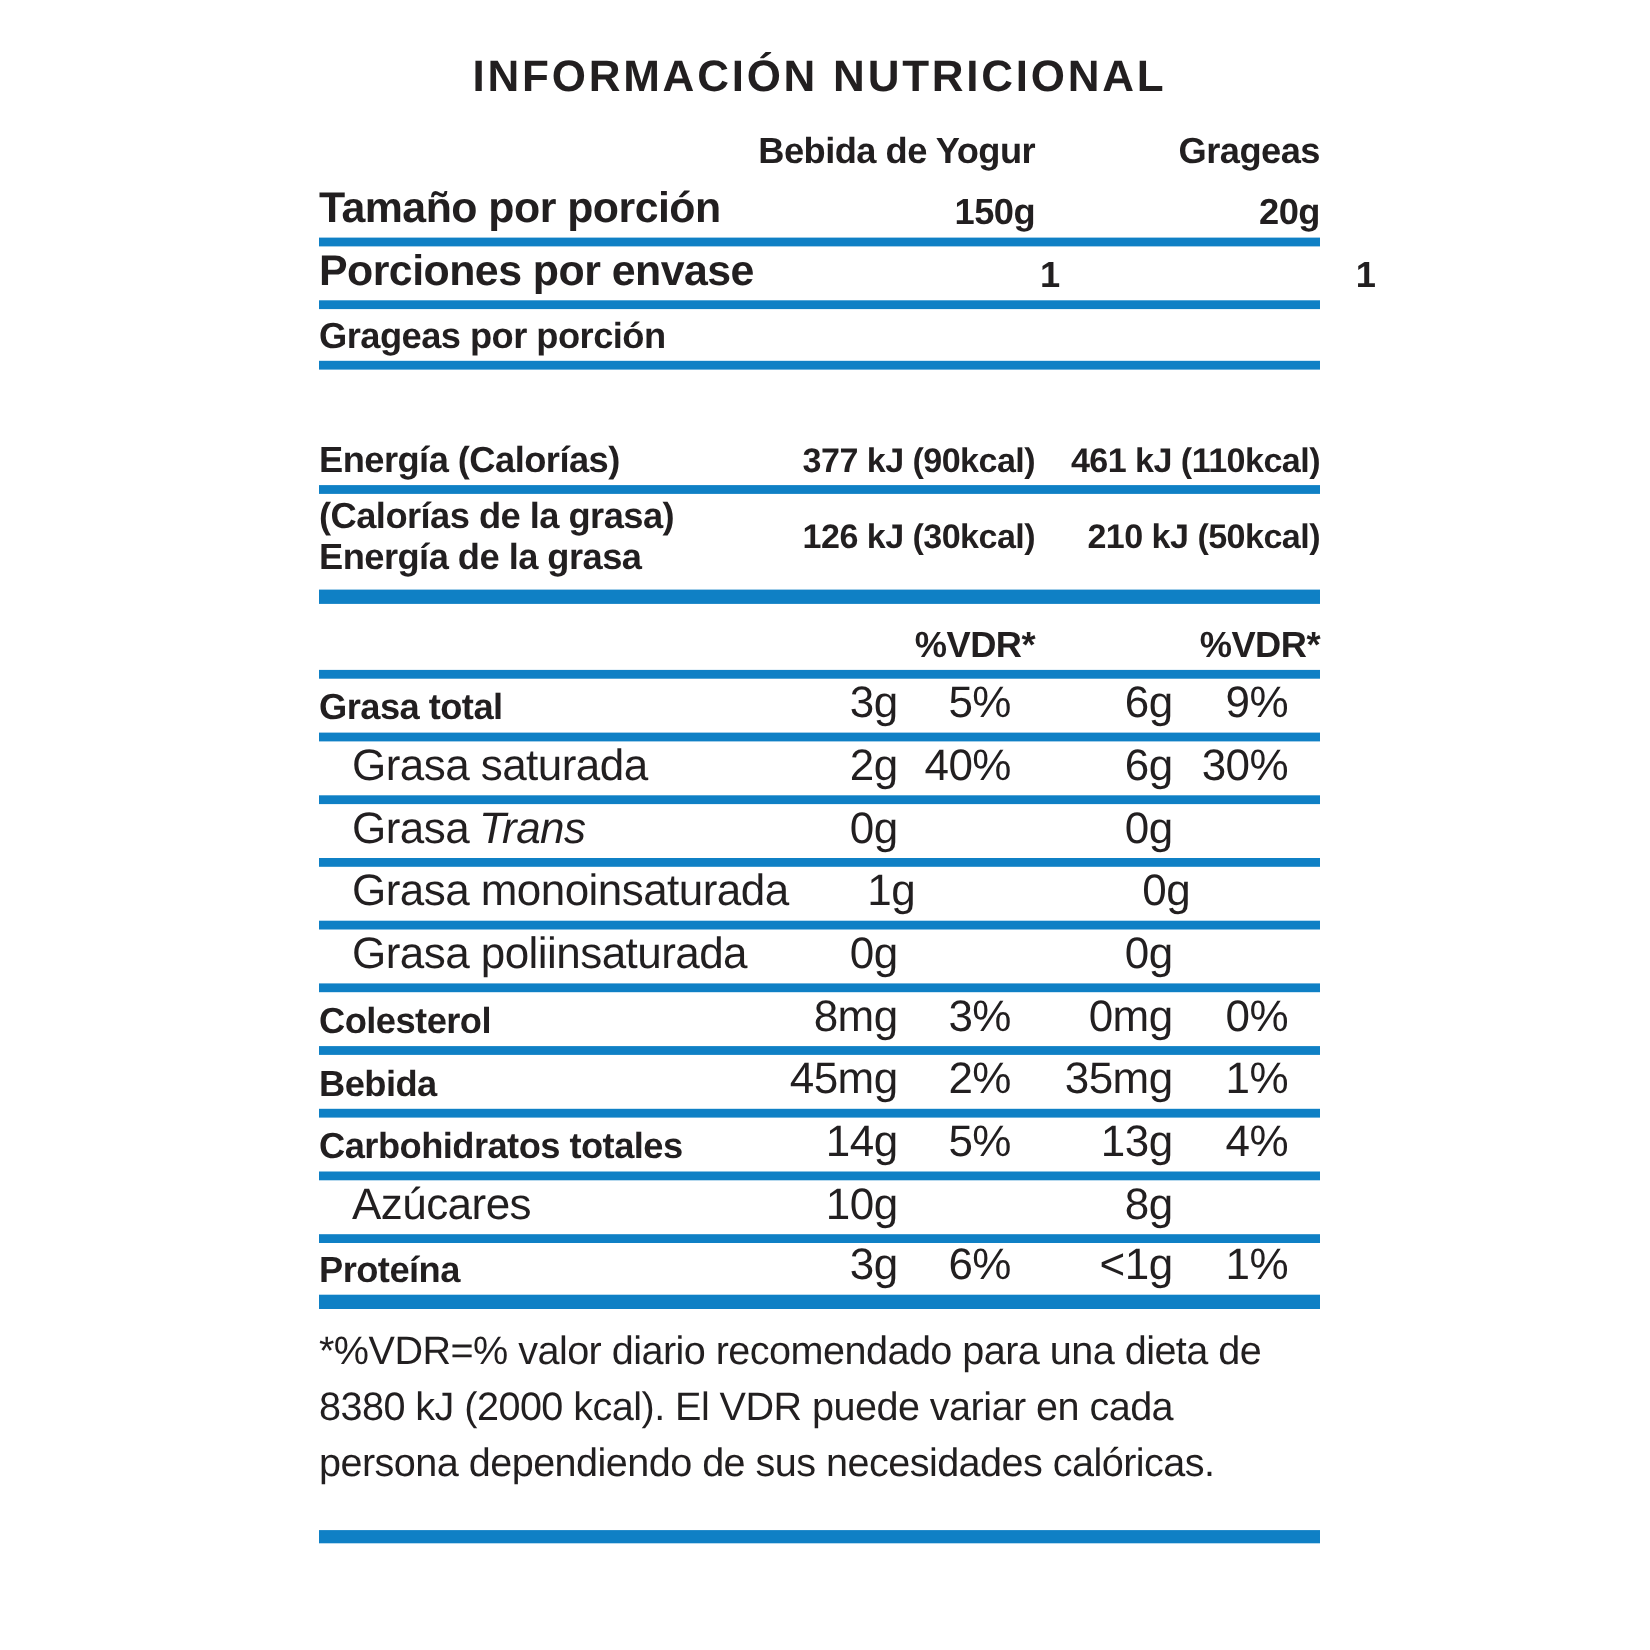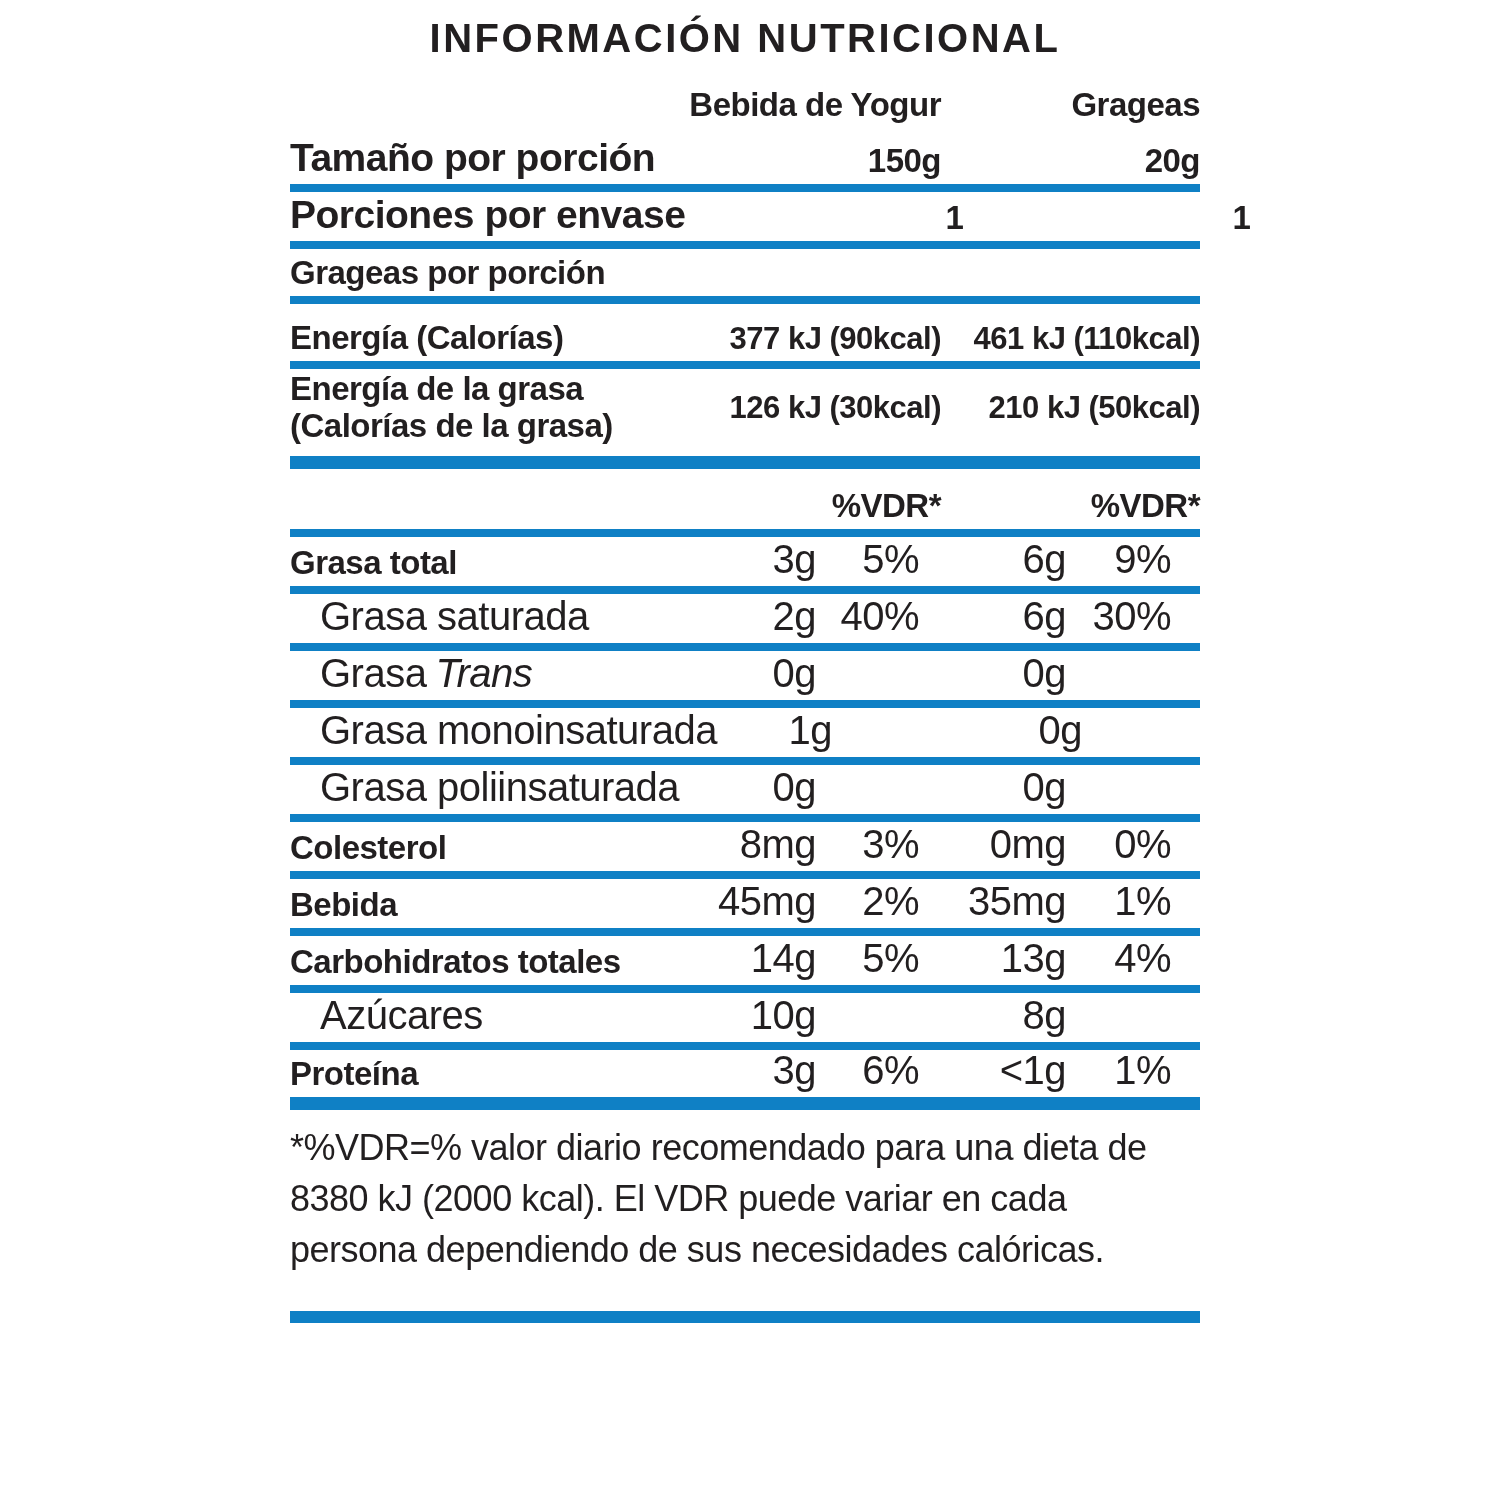--- a/index.html
+++ b/index.html
@@ -8,21 +8,21 @@
   }
   html,body{margin:0;padding:0;background:#ffffff;}
   body{
     width:1500px;height:1500px;overflow:hidden;
     font-family:"Liberation Sans","DejaVu Sans",sans-serif;
     color:var(--ink);
   }
   .sheet{
     width:910px;
     margin-left:290px;
-    padding-top:16px;
+    padding-top:48px;
   }
   .title{
     margin:0 0 20px 0;
     text-align:center;
     font-size:40px;
     font-weight:700;
     letter-spacing:2.5px;
     line-height:1.1;
   }
   
@@ -47,21 +47,21 @@
   .bcond{font-weight:700;letter-spacing:-0.5px;font-size:33px;}
   .light{font-weight:400;letter-spacing:-0.5px;font-size:40px;}
   .light-sm{font-weight:700;letter-spacing:-0.5px;font-size:39px;}
   .indent{padding-left:30px;}
   .it{font-style:italic;margin-left:9px;}
   
   .r-colheads{min-height:48px;}
   .r-tamano{min-height:64px;}
   .r-porciones{min-height:57px;gap:28px;}
   .r-cantidad{min-height:55px;}
-  .r-energia1{min-height:65px;}
+  .r-energia1{min-height:65px;margin-top:48px;}
   .r-energia2{min-height:100px;align-items:center;padding-bottom:10px;}
   .r-energia2 .enlabel{line-height:1.12;}
   .r-energia2 .cell.val{align-self:center;}
   .r-vdr{min-height:68px;}
   .nrow{min-height:57px;}
   .envalue{font-size:31px;}
   
   .footnote{
     margin-top:12px;
     font-size:36px;
@@ -107,22 +107,22 @@
 
   <div class="row rowA r-energia1">
     <div class="cell lab bcond">Energía (Calorías)</div>
     <div class="cell val bcond envalue">377 kJ (90kcal)</div>
     <div class="cell val bcond envalue">461 kJ (110kcal)</div>
   </div>
 
   <div class="row rowA thick r-energia2">
     <div class="cell lab bcond">
       <div class="enlabel">
+        <div>(Calorías de la grasa)</div>
         <div>Energía de la grasa</div>
-        <div>(Calorías de la grasa)</div>
       </div>
     </div>
     <div class="cell val bcond envalue">126 kJ (30kcal)</div>
     <div class="cell val bcond envalue">210 kJ (50kcal)</div>
   </div>
 
   <div class="row rowA r-vdr">
     <div class="cell lab"></div>
     <div class="cell val bcond">%VDR*</div>
     <div class="cell val bcond">%VDR*</div>

